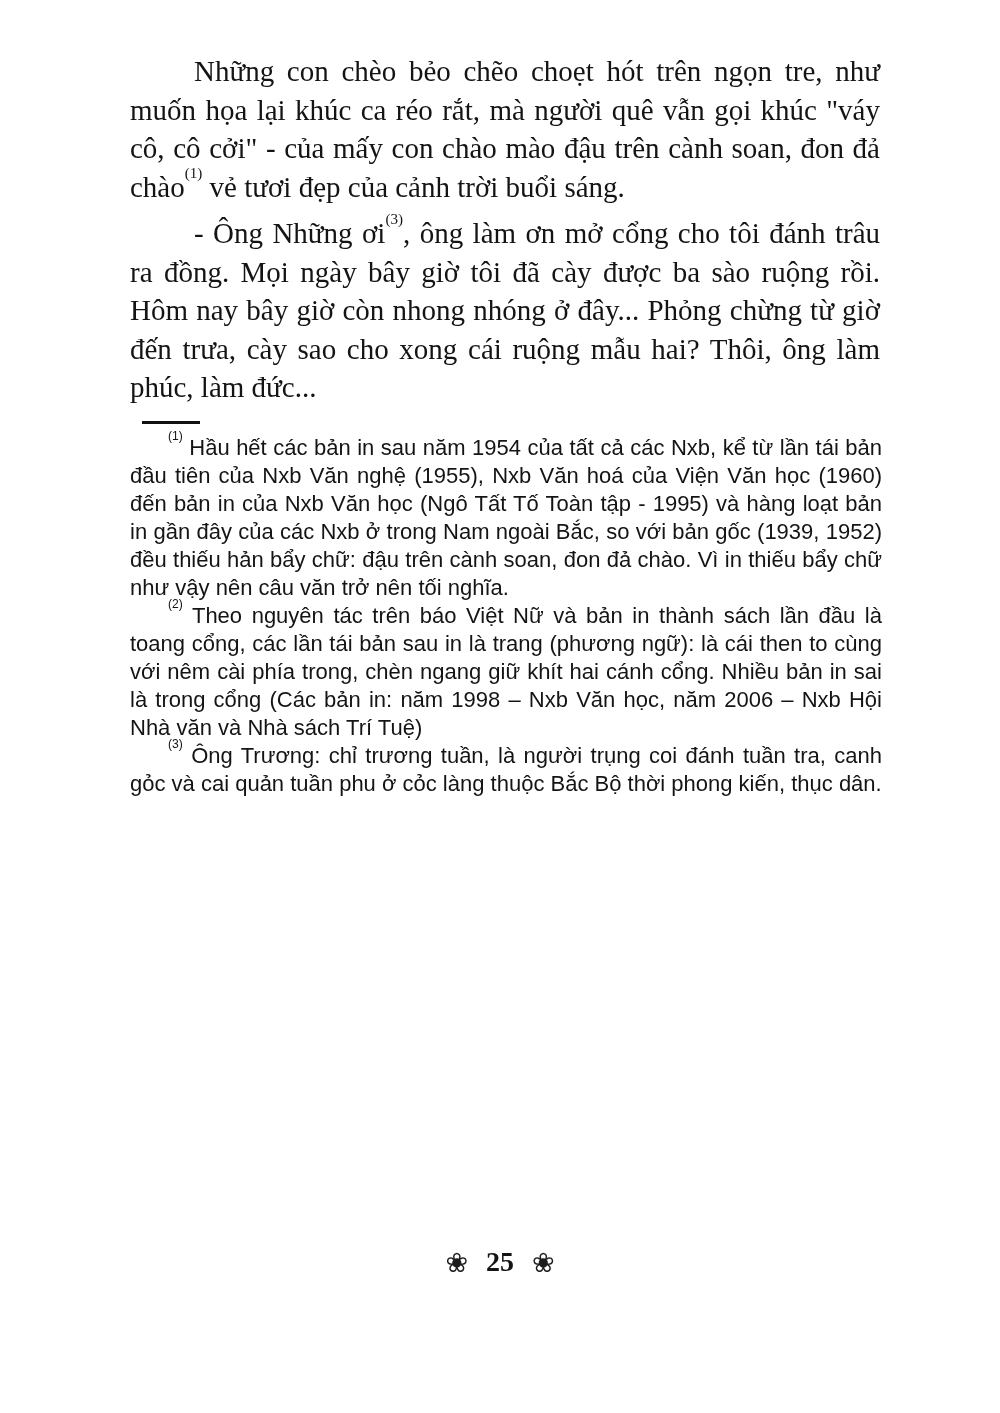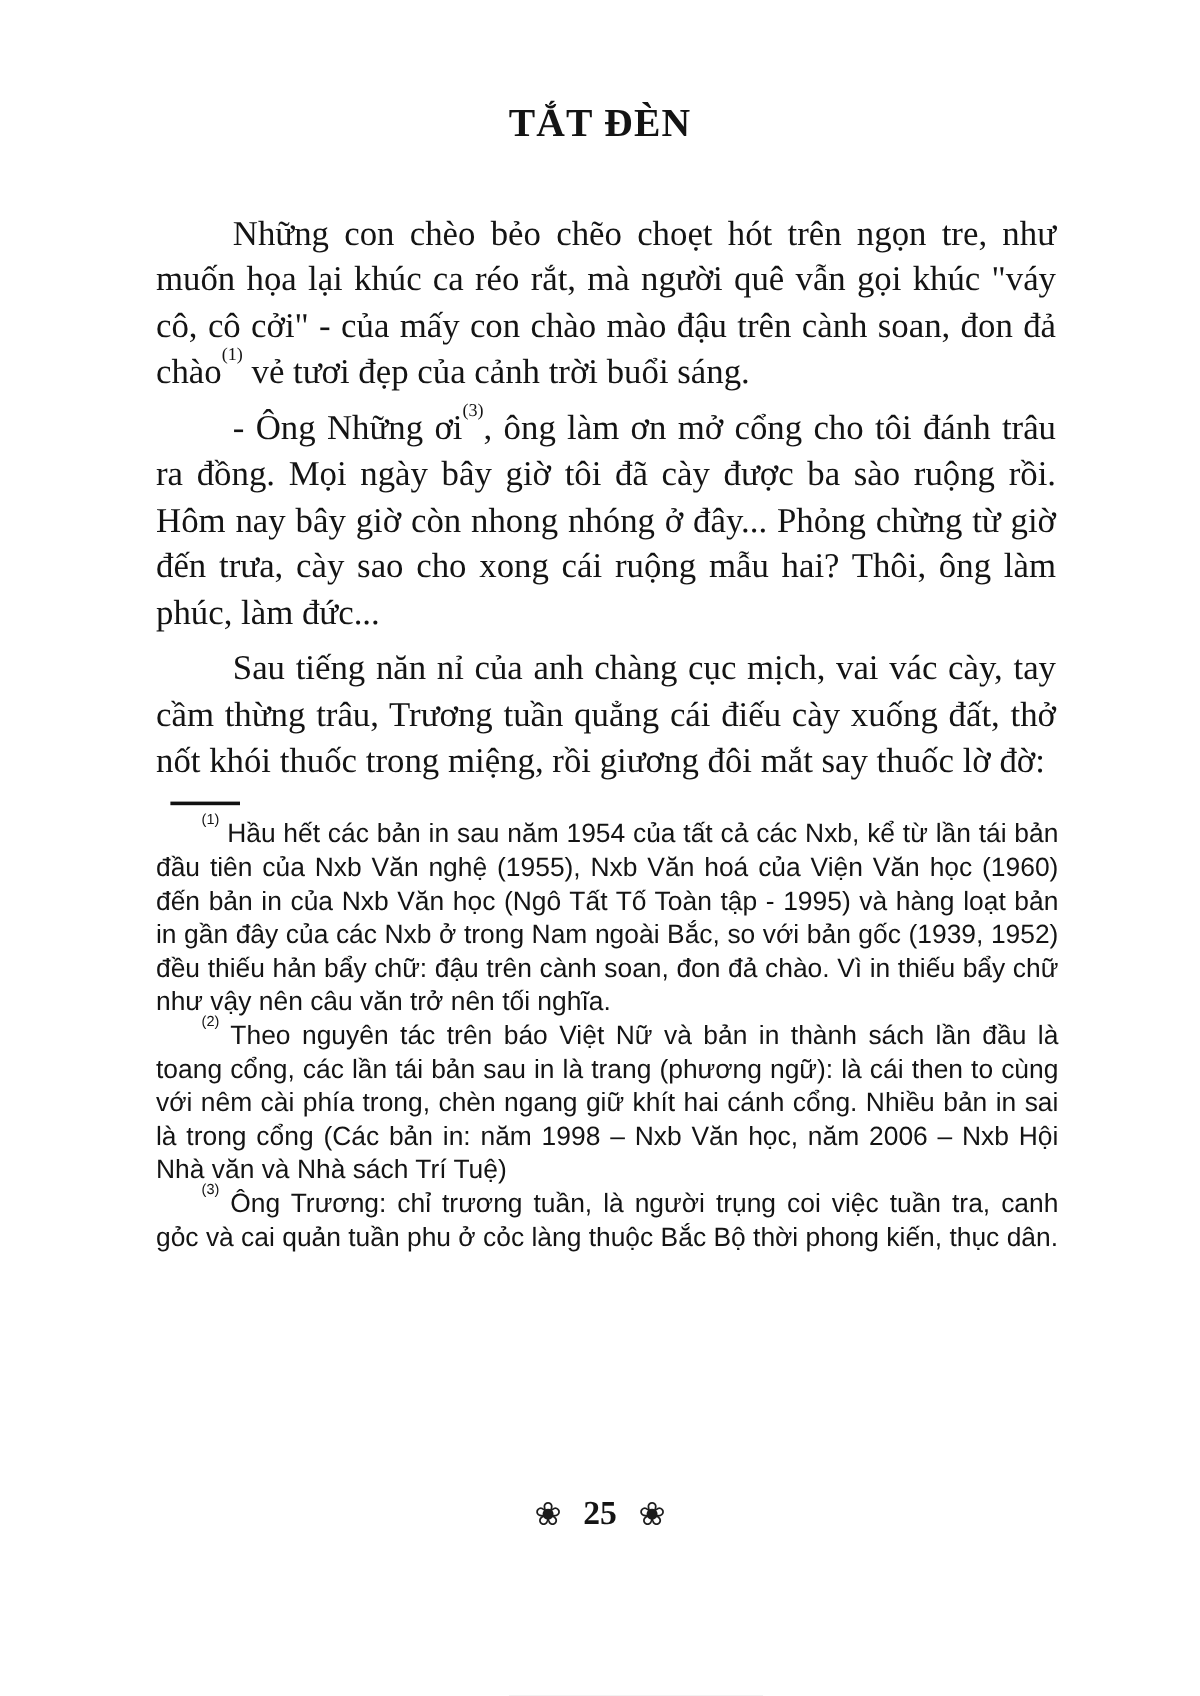--- a/index.html
+++ b/index.html
@@ -81,39 +81,37 @@
     font-weight:bold;
     font-size:28px;
     line-height:1;
   }
 </style>
 </head>
 <body>
 
 <div class="page">
 
-  <h1 class="title">TẮT ĐÈN</h1>
 
   <div class="bodytext">
     <p><span>Những con chèo bẻo chẽo choẹt hót trên ngọn tre, như muốn họa lại khúc ca réo rắt, mà người quê vẫn gọi khúc "váy cô, cô cởi" - của mấy con chào mào đậu trên cành soan, đon đả chào</span><sup>(1)</sup><span> vẻ tươi đẹp của cảnh trời buổi sáng.</span></p>
 
 
     <p><span>- Ông Những ơi</span><sup>(3)</sup><span>, ông làm ơn mở cổng cho tôi đánh trâu ra đồng. Mọi ngày bây giờ tôi đã cày được ba sào ruộng rồi. Hôm nay bây giờ còn nhong nhóng ở đây... Phỏng chừng từ giờ đến trưa, cày sao cho xong cái ruộng mẫu hai? Thôi, ông làm phúc, làm đức...</span></p>
 
-    <p><span>Sau tiếng năn nỉ của anh chàng cục mịch, vai vác cày, tay cầm thừng trâu, Trương tuần quẳng cái điếu cày xuống đất, thở nốt khói thuốc trong miệng, rồi giương đôi mắt say thuốc lờ đờ:</span></p>
   </div>
 
   <div class="fnsep"></div>
 
   <div class="footnotes">
     <p><sup>(1)</sup><span> Hầu hết các bản in sau năm 1954 của tất cả các Nxb, kể từ lần tái bản đầu tiên của Nxb Văn nghệ (1955), Nxb Văn hoá của Viện Văn học (1960) đến bản in của Nxb Văn học (Ngô Tất Tố Toàn tập - 1995) và hàng loạt bản in gần đây của các Nxb ở trong Nam ngoài Bắc, so với bản gốc (1939, 1952) đều thiếu hản bẩy chữ: </span><span class="it">đậu trên cành soan, đon đả chào</span><span>. Vì in thiếu bẩy chữ như vậy nên câu văn trở nên tối nghĩa.</span></p>
 
     <p><sup>(2)</sup><span> Theo nguyên tác trên báo Việt Nữ và bản in thành sách lần đầu là </span><span class="it">toang cổng</span><span>, các lần tái bản sau in là </span><span class="it">trang</span><span> (phương ngữ): là cái then to cùng với nêm cài phía trong, chèn ngang giữ khít hai cánh cổng. Nhiều bản in sai là </span><span class="it">trong cổng</span><span> (Các bản in: năm 1998 – Nxb Văn học, năm 2006 – Nxb Hội Nhà văn và Nhà sách Trí Tuệ)</span></p>
 
-    <p><sup>(3)</sup><span> Ông Trương: chỉ trương tuần, là người trụng coi việc tuần tra, canh gỏc và cai quản tuần phu ở cỏc làng thuộc Bắc Bộ thời phong kiến, thục dân.</span></p>
+    <p><sup>(3)</sup><span> Ông Trương: chỉ trương tuần, là người trụng coi đánh tuần tra, canh gỏc và cai quản tuần phu ở cỏc làng thuộc Bắc Bộ thời phong kiến, thục dân.</span></p>
   </div>
 
   <div class="footer">
     <span class="flower">❀</span>
     <span class="pagenum">25</span>
     <span class="flower">❀</span>
   </div>
 
 </div>
 

